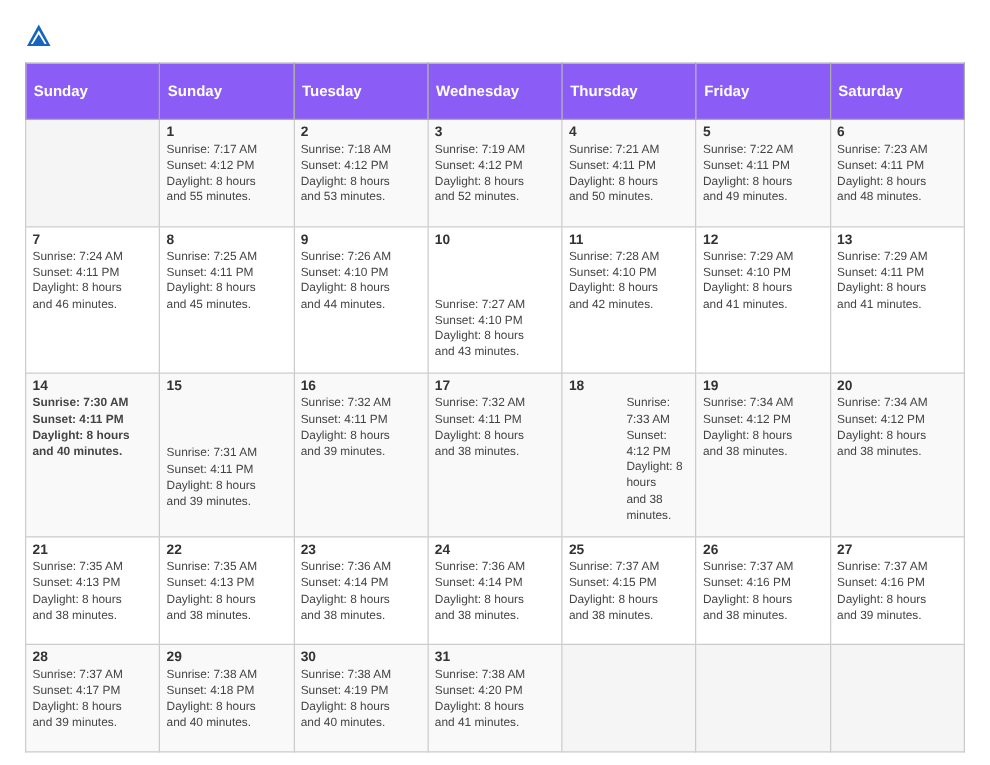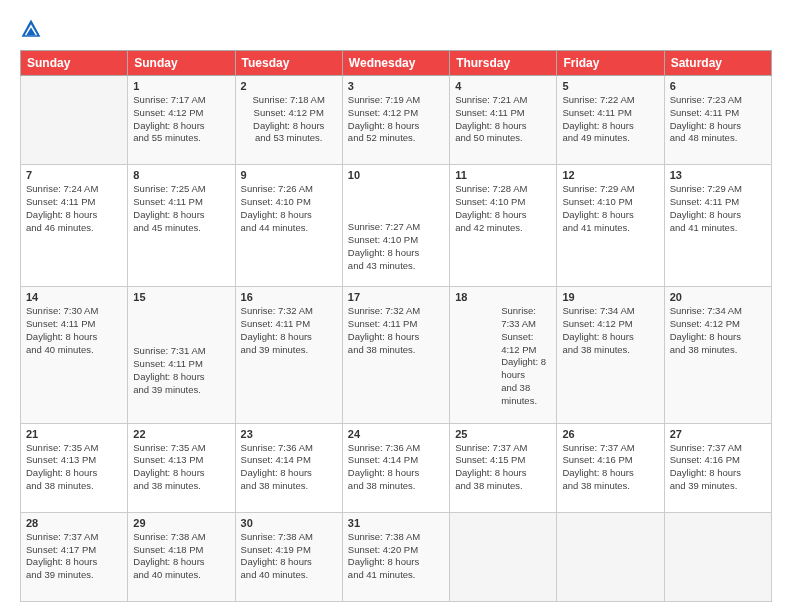--- a/index.html
+++ b/index.html
@@ -50,25 +50,25 @@
     .location {
       font-size: 14px;
       color: #555;
     }
     .calendar {
       width: 100%;
       border-collapse: collapse;
       flex: 1;
     }
     .calendar thead tr th {
-      background: #ef4444;
+      background: #8b5cf6;
       color: #fff;
       font-size: 12px;
       font-weight: bold;
-      padding: 5px 6px;
+      padding: 15px 6px;
       border: 1px solid #aaa;
       text-align: left;
       width: calc(100% / 7);
     }
     .calendar tbody tr td {
       border: 1px solid #ccc;
       vertical-align: top;
       padding: 4px 5px;
       font-size: 10px;
       color: #333;
@@ -137,21 +137,21 @@
           <td class="empty"></td>
           <td>
             <span class="day-num">1</span>
             <div class="day-info" style="white-space: pre-line;">Sunrise: 7:17 AM
 Sunset: 4:12 PM
 Daylight: 8 hours
 and 55 minutes.</div>
           </td>
           <td>
             <span class="day-num">2</span>
-            <div class="day-info" style="white-space: pre-line; text-align: center;">Sunrise: 7:18 AM
+            <div class="day-info" style="white-space: pre-line;">Sunrise: 7:18 AM
 Sunset: 4:12 PM
 Daylight: 8 hours
 and 53 minutes.</div>
           </td>
           <td>
             <span class="day-num">3</span>
             <div class="day-info" style="white-space: pre-line;">Sunrise: 7:19 AM
 Sunset: 4:12 PM
 Daylight: 8 hours
 and 52 minutes.</div>
@@ -225,21 +225,21 @@
             <span class="day-num">13</span>
             <div class="day-info" style="white-space: pre-line;">Sunrise: 7:29 AM
 Sunset: 4:11 PM
 Daylight: 8 hours
 and 41 minutes.</div>
           </td>
         </tr>
         <tr>
           <td>
             <span class="day-num">14</span>
-            <div class="day-info" style="white-space: pre-line;">Sunrise: 7:30 AM
+            <div class="day-info" style="white-space: pre-line; font-weight: bold;">Sunrise: 7:30 AM
 Sunset: 4:11 PM
 Daylight: 8 hours
 and 40 minutes.</div>
           </td>
           <td>
             <span class="day-num">15</span>
             <div class="day-info" style="white-space: pre-line; margin-top: 42px;">Sunrise: 7:31 AM
 Sunset: 4:11 PM
 Daylight: 8 hours
 and 39 minutes.</div>

